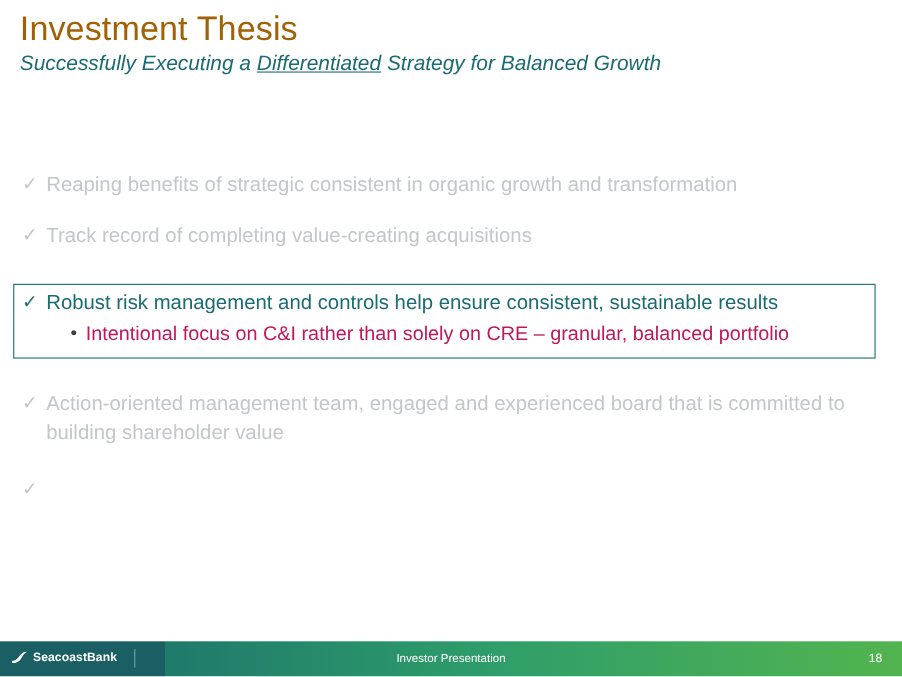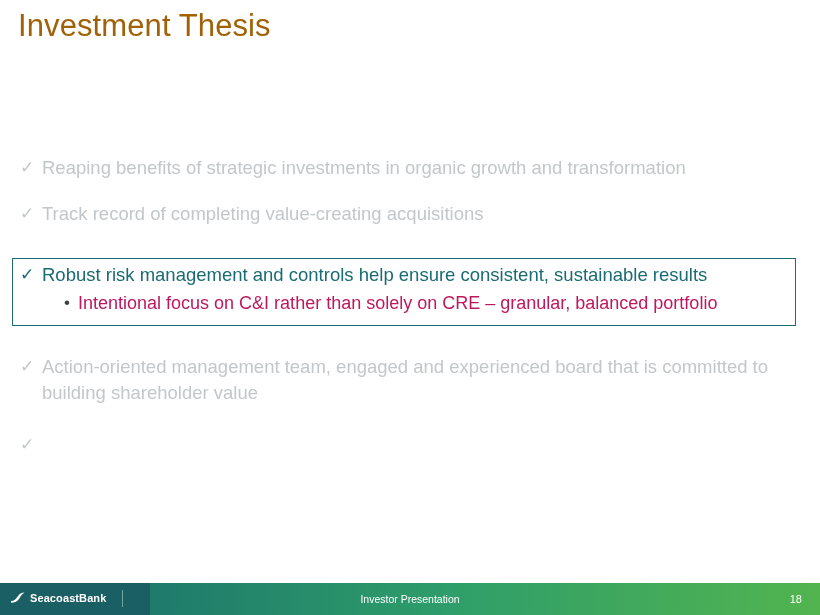--- a/index.html
+++ b/index.html
@@ -186,26 +186,27 @@
     margin-left: 44px;
   }
 </style>
 </head>
 <body>
 
 <div class="slide">
 
   <div class="title">Investment Thesis</div>
 
+  <div class="subtitle"><span>Successfully Executing a </span><span class="underlined">Differentiated</span><span> Strategy for Balanced Growth</span></div>
 
   <div class="bullets">
 
     <div class="bullet-row muted row-1">
       <div class="check">✓</div>
-      <div class="btext">Reaping benefits of strategic investments in organic growth and transformation</div>
+      <div class="btext">Reaping benefits of strategic consistent in organic growth and transformation</div>
     </div>
 
     <div class="bullet-row muted row-2">
       <div class="check">✓</div>
       <div class="btext">Track record of completing value-creating acquisitions</div>
     </div>
 
     <div style="height:102px"></div>
 
     <div class="bullet-row muted row-4">

